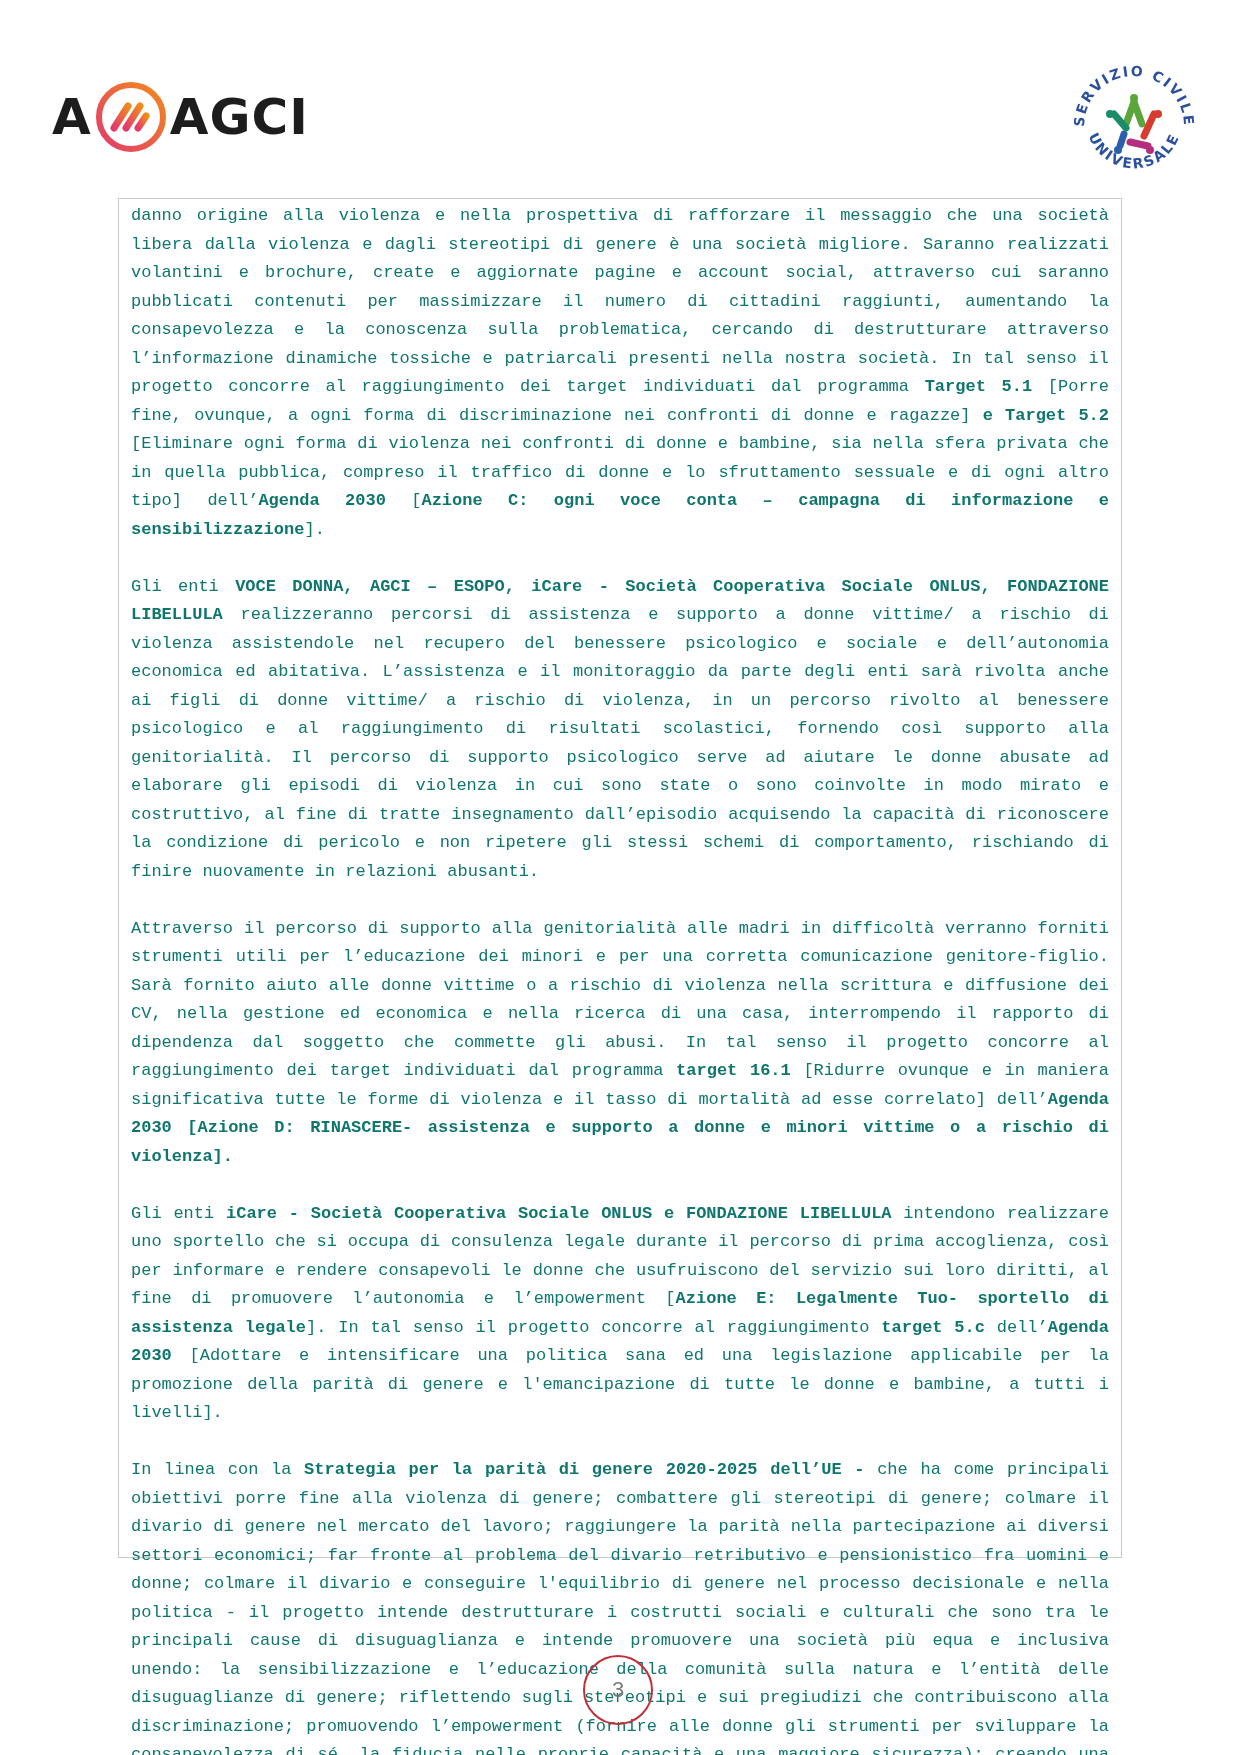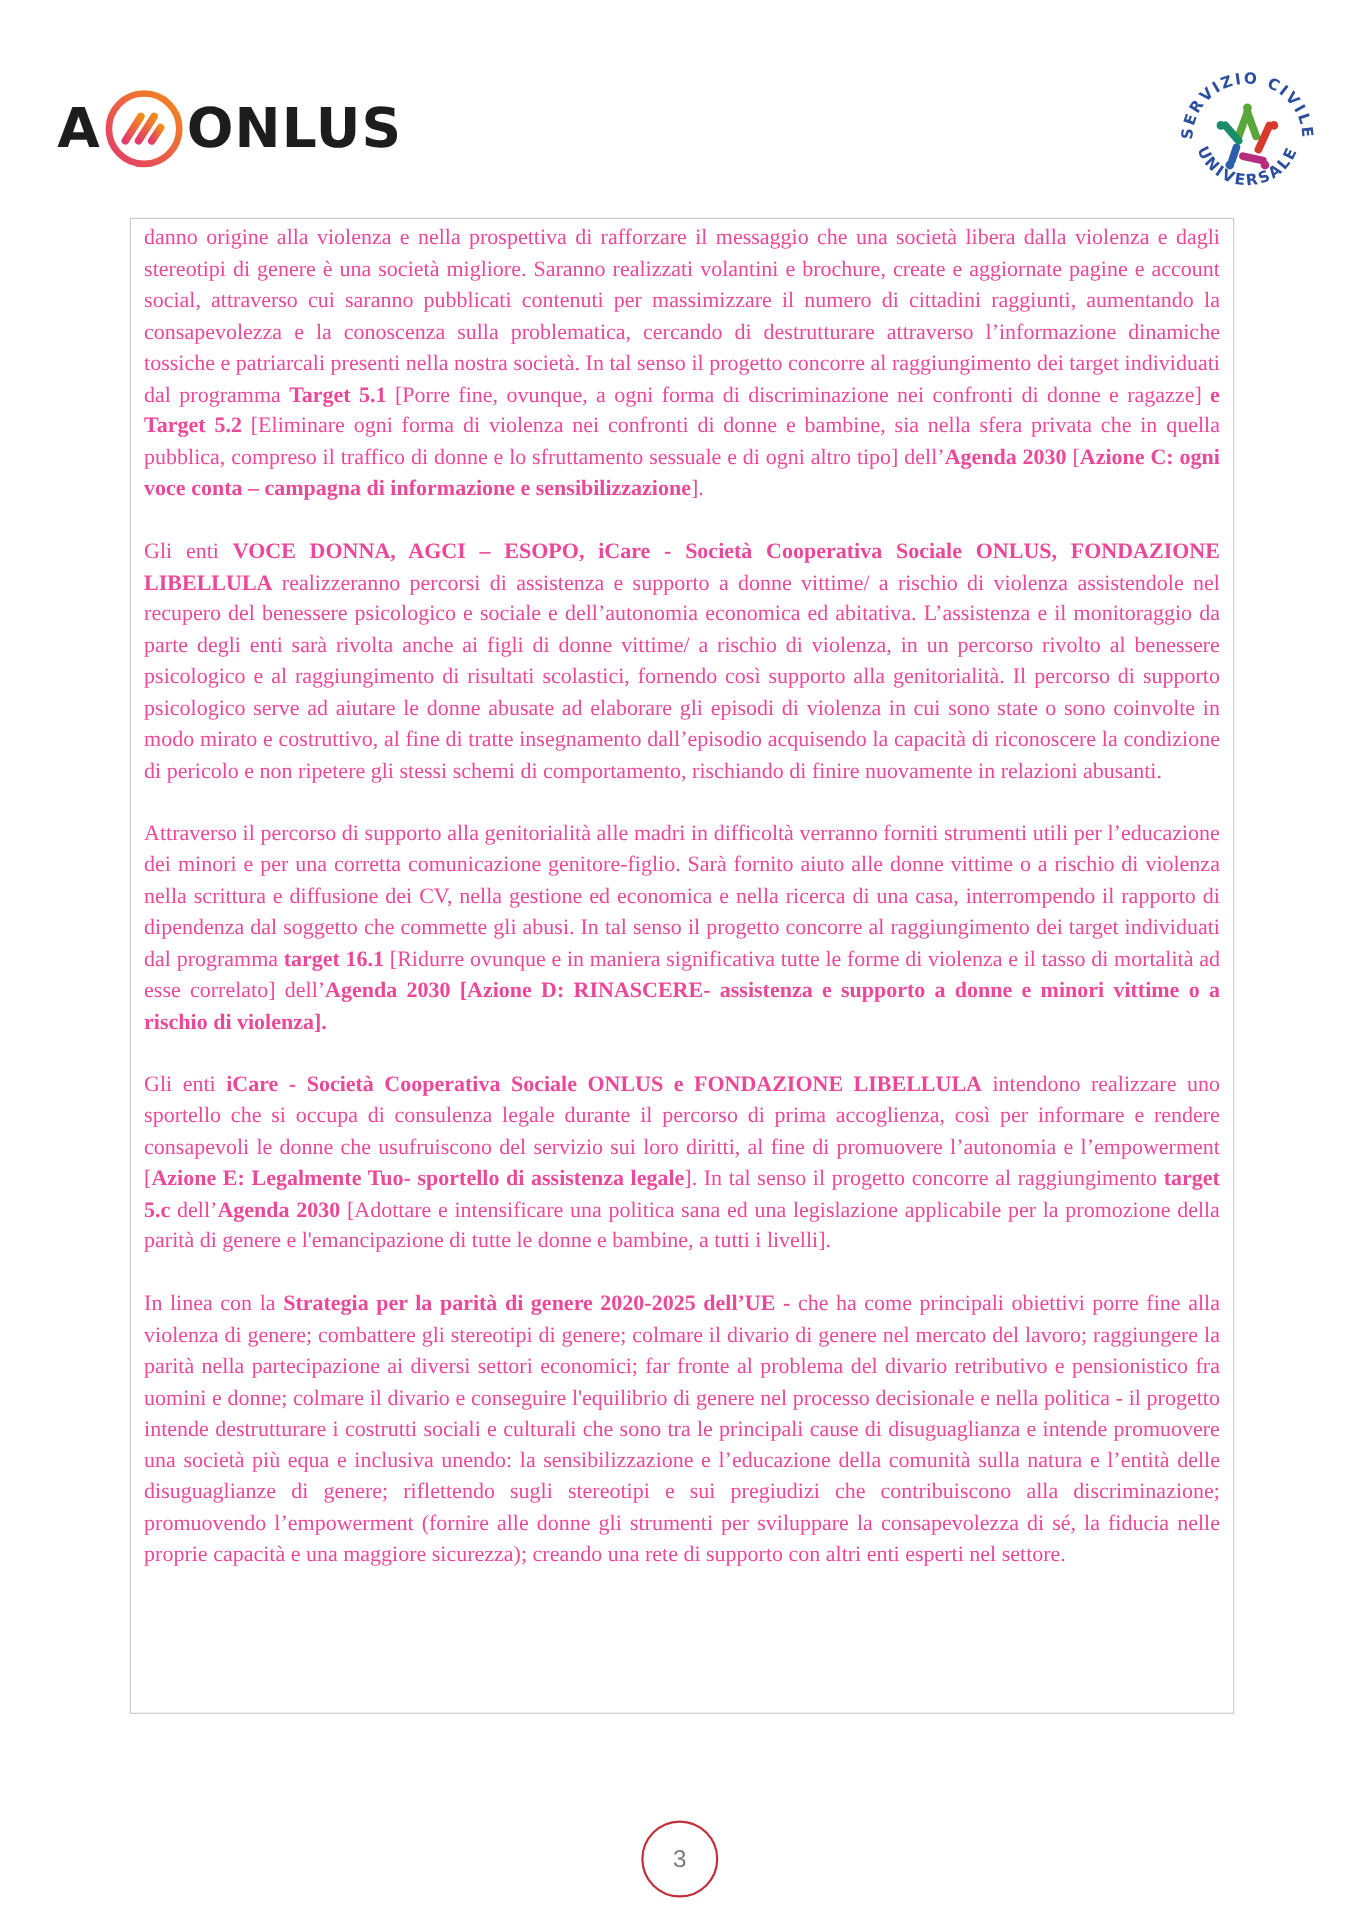--- a/index.html
+++ b/index.html
@@ -10,22 +10,22 @@
     .logo-amesci .letter { font-family: "DejaVu Sans", sans-serif; font-weight: bold; font-size: 50px; color: #1d1d1d; letter-spacing: 1px; }
     .logo-amesci .ring { width: 74px; height: 74px; margin: 0 2px; }
     .logo-scu { position: absolute; left: 1066px; top: 62px; width: 136px; height: 120px; }
 
     .content-box {
       position: absolute; left: 118px; top: 198px; width: 1004px; height: 1360px;
       border: 1.5px solid #c9c9c9; box-sizing: border-box;
       padding: 3px 12px 0 12px;
     }
     .para {
-      font-size: 20px; line-height: 28.5px; text-align: justify; margin: 0 0 28.5px 0;
-      font-family: Liberation Serif, serif; color: #ec4899;
+      font-size: 17px; line-height: 28.5px; text-align: justify; margin: 0 0 28.5px 0;
+      font-family: Liberation Mono, monospace; color: #0f766e;
     }
     .para b { font-weight: bold; }
 
     .page-number {
       position: absolute; left: 583px; top: 1655px; width: 70px; height: 70px;
       border: 2px solid #c0303a; border-radius: 50%; box-sizing: border-box;
       display: flex; align-items: center; justify-content: center;
       font-family: "Liberation Sans", sans-serif; font-size: 22px; color: #7a7a7a;
     }
   </style>
@@ -40,21 +40,21 @@
         <linearGradient id="g1" x1="0" y1="1" x2="1" y2="0">
           <stop offset="0" stop-color="#e23a6b"></stop>
           <stop offset="1" stop-color="#f28a1c"></stop>
         </linearGradient>
       </defs>
       <circle cx="37" cy="37" r="32" fill="none" stroke="url(#g1)" stroke-width="6"></circle>
       <line x1="20" y1="48" x2="34" y2="26" stroke="url(#g1)" stroke-width="7" stroke-linecap="round"></line>
       <line x1="32" y1="48" x2="46" y2="26" stroke="url(#g1)" stroke-width="7" stroke-linecap="round"></line>
       <line x1="44" y1="48" x2="52" y2="36" stroke="url(#g1)" stroke-width="7" stroke-linecap="round"></line>
     </svg>
-    <span class="letter">ONLUS</span>
+    <span class="letter">AGCI</span>
   </div>
 
   <svg class="logo-scu" viewBox="0 0 136 120">
     <defs>
       <path id="arcTop" d="M 18 64 A 50 50 0 0 1 118 64"></path>
       <path id="arcBot" d="M 22 72 A 48 48 0 0 0 114 72"></path>
     </defs>
     <text font-family="DejaVu Sans, sans-serif" font-size="14" font-weight="bold" fill="#2b4f9e" letter-spacing="2">
       <textPath href="#arcTop" startOffset="50%" text-anchor="middle">SERVIZIO CIVILE</textPath>
     </text>

